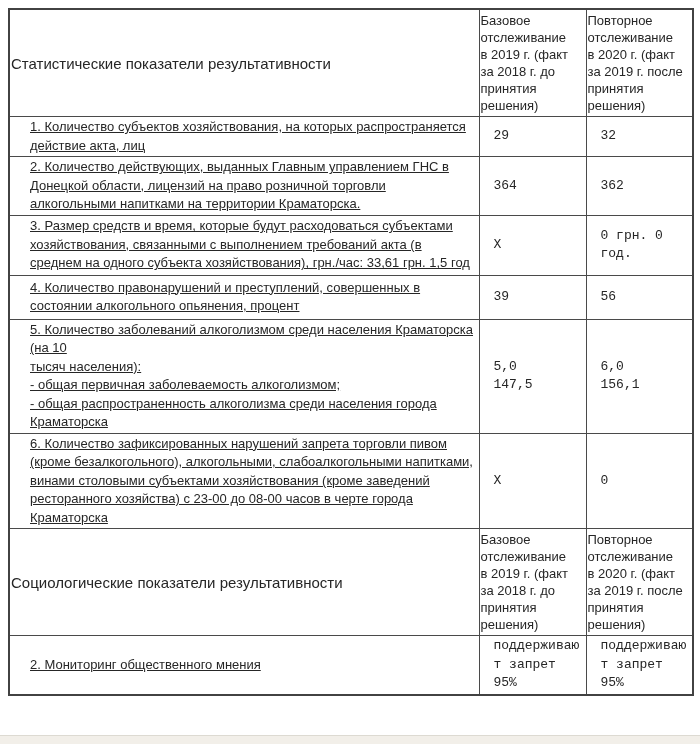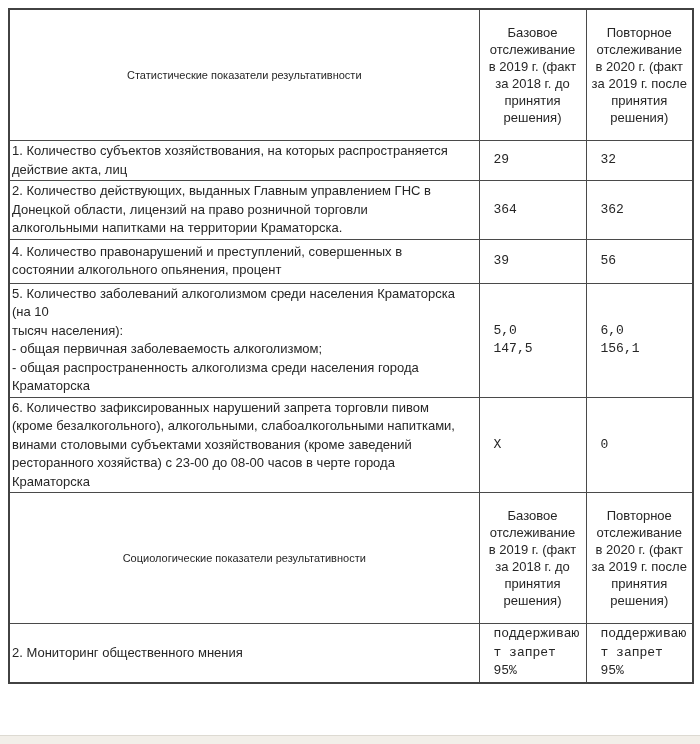--- a/index.html
+++ b/index.html
@@ -25,29 +25,28 @@
     vertical-align: middle;
     white-space: pre-wrap;
     word-wrap: break-word;
     overflow: hidden;
     font-size: 13px;
     line-height: 18.5px;
     padding: 1px 3px;
   }
   col.c-label { width: 470px; }
   col.c-val   { width: 107px; }
-  td.label-cell { padding-left: 2px; }
+  td.label-cell { padding-left: 20px; text-decoration: underline; }
   td.val-cell   { padding-left: 14px; font-family: Liberation Mono, monospace; }
   tr.hdr td {
-    text-align: center;
     vertical-align: middle;
     line-height: 17px;
-    padding: 14px 1px;
+    padding: 2px 1px;
   }
-  td.sect-title { font-size: 11px; }
+  td.sect-title { font-size: 15px; }
   
   tr.h-head  { height: 102px; }
   tr.h-r1    { height: 37px; }
   tr.h-r2    { height: 56px; }
   tr.h-r3    { height: 60px; }
   tr.h-r4    { height: 44px; }
   tr.h-r5    { height: 110px; }
   tr.h-r6    { height: 94px; margin-left: 20px; }
   tr.h-head2 { height: 101px; }
   tr.h-s1    { height: 59px; }
@@ -96,20 +95,27 @@
       </tr>
 
       <tr class="h-r2">
         <td class="label-cell">2. Количество действующих, выданных Главным управлением ГНС в
 Донецкой области, лицензий на право розничной торговли
 алкогольными напитками на территории Краматорска.</td>
         <td class="val-cell">364</td>
         <td class="val-cell">362</td>
       </tr>
 
+      <tr class="h-r3">
+        <td class="label-cell">3. Размер средств и время, которые будут расходоваться субъектами
+хозяйствования, связанными с выполнением требований акта (в
+среднем на одного субъекта хозяйствования), грн./час: 33,61 грн. 1,5 год</td>
+        <td class="val-cell">X</td>
+        <td class="val-cell">0 грн. 0 год.</td>
+      </tr>
 
       <tr class="h-r4">
         <td class="label-cell">4. Количество правонарушений и преступлений, совершенных в
 состоянии алкогольного опьянения, процент</td>
         <td class="val-cell">39</td>
         <td class="val-cell">56</td>
       </tr>
 
       <tr class="h-r5">
         <td class="label-cell">5. Количество заболеваний алкоголизмом среди населения Краматорска

